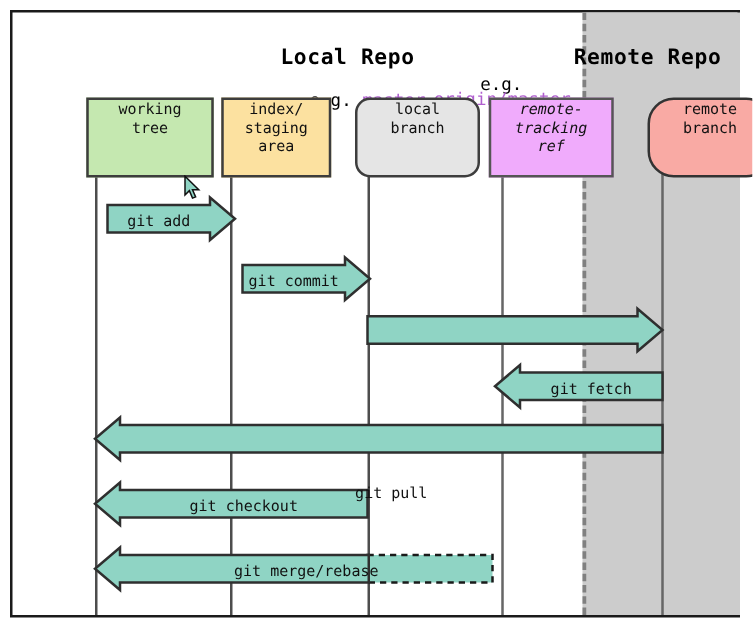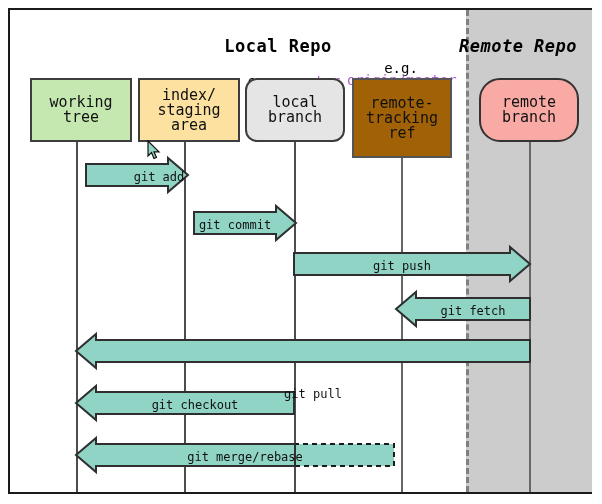--- a/index.html
+++ b/index.html
@@ -29,37 +29,38 @@
   }
   .region-title{
     position:absolute;
     font-size:17px;font-weight:bold;
     color:#000000;
     letter-spacing:0.5px;
     white-space:nowrap;
     text-align:center;
   }
   #title-local{left:150px;top:26px;width:236px;}
-  #title-remote{left:448px;top:26px;width:120px;font-style:italic;}
+  #title-remote{left:448px;top:26px;width:120px;}
 
   .lifeline{
     position:absolute;width:2px;
     background:#4d4d4d;
   }
   .node-box{
     position:absolute;
     border:2px solid #3d3d3d;
     box-sizing:border-box;
-    display:flex;align-items:center;justify-content:center;
+    display:flex;justify-content:center;
     text-align:center;
-    font-size:15px;
+    font-size:12px;
     line-height:15px;
     color:#111111;
     white-space:pre-line;
     z-index:3;
+    margin-left:39px;
   }
   .eg-label{
     position:absolute;
     font-size:14px;
     line-height:12.5px;
     text-align:center;
     color:#000000;
     white-space:pre-line;
     z-index:3;
   }
@@ -104,59 +105,58 @@
     </div>
     <div class="eg-label" style="left:337px;top:39px;width:108px;">
       <span>e.g.
 </span><span class="ref">origin/master</span>
     </div>
 
     <div class="node-box" style="left:20px;top:68px;width:102px;height:64px;background:#c5e8b0;">
       <span>working
 tree</span>
     </div>
-    <div class="node-box" style="left:128px;top:68px;width:102px;height:64px;background:#fce1a0;">
+    <div class="node-box" style="left:128px;top:68px;width:88px;height:64px;background:#fce1a0;">
       <span>index/
 staging
 area</span>
     </div>
     <div class="node-box" style="left:235px;top:68px;width:100px;height:64px;background:#e5e5e5;border-radius:12px;">
       <span>local
 branch</span>
     </div>
-    <div class="node-box" style="left:342px;top:68px;width:100px;height:80px;background:#a16207;border-color:#555;">
+    <div class="node-box" style="left:342px;top:68px;width:100px;height:64px;background:#f0abfc;border-color:#555;font-style:italic;">
       <span>remote-
 tracking
 ref</span>
     </div>
     <div class="node-box" style="left:469px;top:68px;width:100px;height:64px;background:#f9aaa4;border-color:#333;border-radius:21px;">
       <span>remote
 branch</span>
     </div>
 
     <div class="arrow" style="left:76px;top:148px;">
       <svg width="104" height="34" viewBox="0 0 104 34">
         <path d="M0,6 L82,6 L82,0 L102,17 L82,34 L82,28 L0,28 Z" fill="#8fd4c4" stroke="#2f2f2f" stroke-width="2" stroke-linejoin="miter"></path>
       </svg>
     </div>
-    <div class="arrow-label" style="left:76px;top:161px;width:82px;margin-left:32px;">git add</div>
+    <div class="arrow-label" style="left:76px;top:161px;width:82px;">git add</div>
 
     <div class="arrow" style="left:184px;top:196px;">
       <svg width="104" height="34" viewBox="0 0 104 34">
         <path d="M0,6 L82,6 L82,0 L102,17 L82,34 L82,28 L0,28 Z" fill="#8fd4c4" stroke="#2f2f2f" stroke-width="2" stroke-linejoin="miter"></path>
       </svg>
     </div>
     <div class="arrow-label" style="left:184px;top:209px;width:82px;">git commit</div>
 
     <div class="arrow" style="left:284px;top:237px;">
       <svg width="238" height="34" viewBox="0 0 238 34">
         <path d="M0,6 L216,6 L216,0 L236,17 L216,34 L216,28 L0,28 Z" fill="#8fd4c4" stroke="#2f2f2f" stroke-width="2" stroke-linejoin="miter"></path>
       </svg>
     </div>
-    <div class="arrow-label" style="left:284px;top:250px;width:216px;">git push</div>
 
     <div class="arrow" style="left:386px;top:282px;">
       <svg width="136" height="34" viewBox="0 0 136 34">
         <path d="M134,6 L20,6 L20,0 L0,17 L20,34 L20,28 L134,28 Z" fill="#8fd4c4" stroke="#2f2f2f" stroke-width="2" stroke-linejoin="miter"></path>
       </svg>
     </div>
     <div class="arrow-label" style="left:406px;top:295px;width:114px;">git fetch</div>
 
     <div class="arrow" style="left:66px;top:324px;">
       <svg width="456" height="34" viewBox="0 0 456 34">

